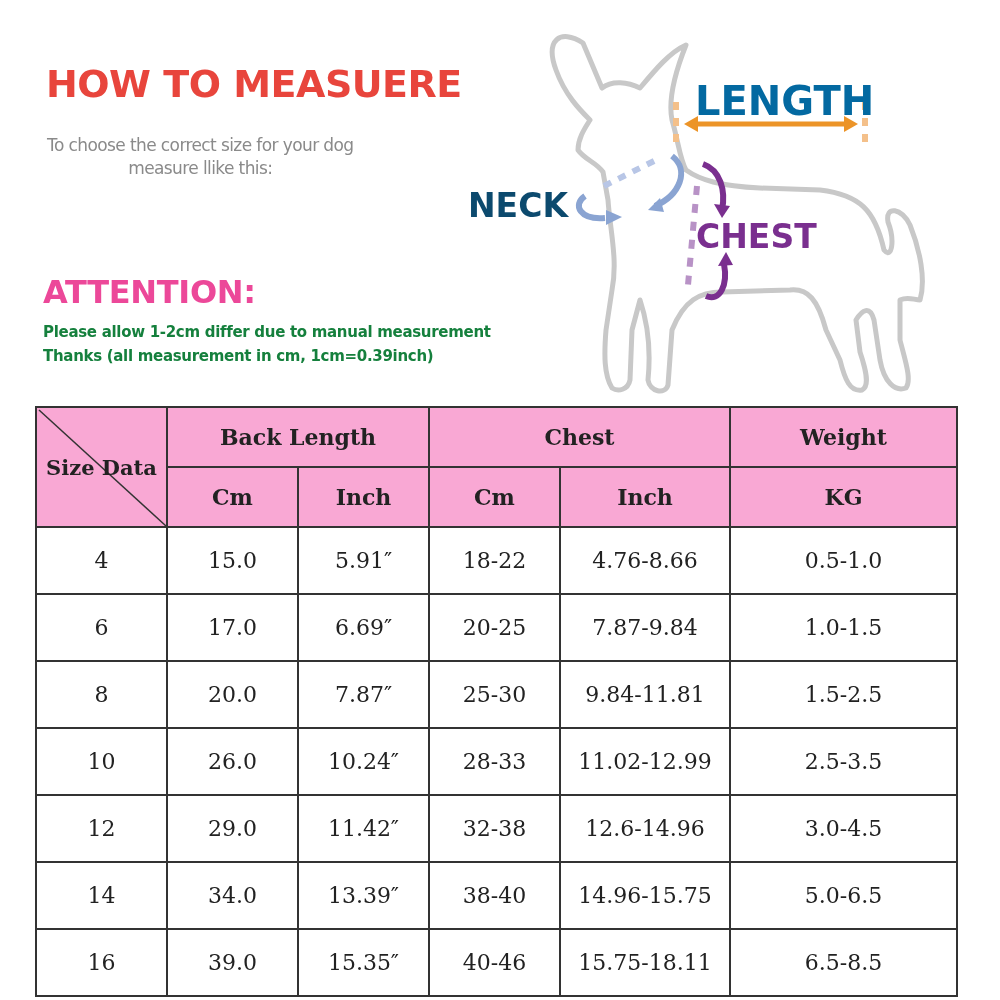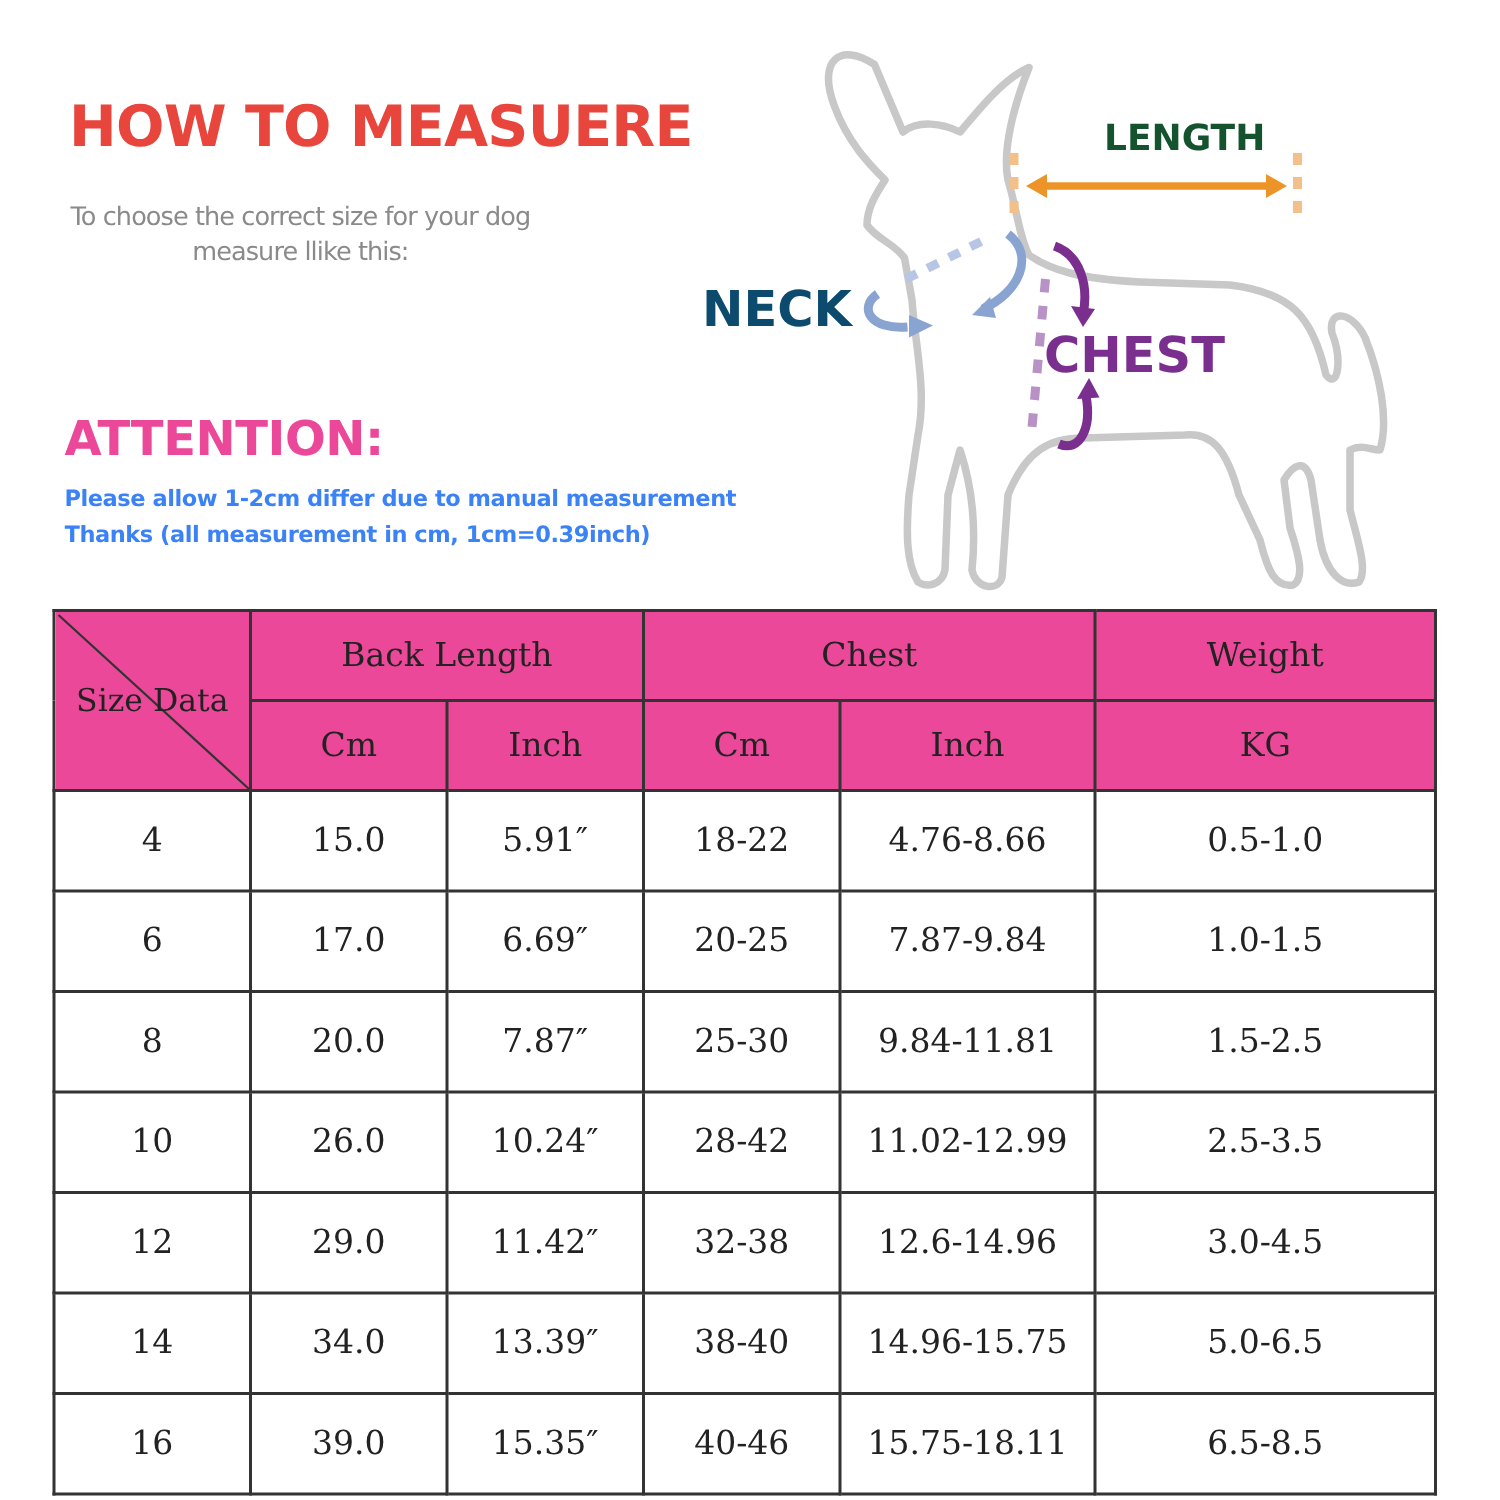--- a/index.html
+++ b/index.html
@@ -1,29 +1,29 @@
 <!DOCTYPE html>
 <html><head>
 <meta charset="utf-8">
 <style>
   html, body { margin:0; padding:0; }
   body { width:1000px; height:1000px; background:#ffffff; position:relative; overflow:hidden; font-family:"Liberation Sans", sans-serif; }
   .title { position:absolute; left:46px; top:62px; font-family:"DejaVu Sans", sans-serif; font-weight:bold; font-size:38px; color:#e8453c; letter-spacing:-0.5px; }
   .sub { position:absolute; left:47px; top:134px; font-family:"DejaVu Sans", sans-serif; font-size:17px; line-height:23px; color:#8a8a8a; letter-spacing:-0.6px;text-align:center; }
   .attn { position:absolute; left:43px; top:273px; font-family:"DejaVu Sans", sans-serif; font-weight:bold; font-size:32px; color:#ec4899; letter-spacing:-0.3px; }
-  .note { position:absolute; left:43px; top:320px; width:450px; overflow:hidden; white-space:nowrap; font-family:"DejaVu Sans", sans-serif; font-weight:bold; font-size:15px; line-height:24px; color:#3b82f6; letter-spacing:-0.3px; }
+  .note { position:absolute; left:43px; top:320px; width:450px; overflow:hidden; white-space:nowrap; font-family:"DejaVu Sans", sans-serif; font-weight:bold; font-size:15px; line-height:24px; color:#15803d; letter-spacing:-0.3px; }
   .dog { position:absolute; left:460px; top:20px; width:520px; height:390px; }
   .lbl { position:absolute; font-family:"DejaVu Sans", sans-serif; font-weight:bold; }
-  .lbl-length { left:736px; top:78px; font-size:24px; color:#14532d; }
+  .lbl-length { left:695px; top:78px; font-size:40px; color:#0369a1; }
   .lbl-neck { left:468px; top:186px; font-size:33px; color:#0c4a6e; }
   .lbl-chest { left:696px; top:217px; font-size:33px; color:#7a2f8f; }
 
   table.size { position:absolute; left:35px; top:406px; border-collapse:collapse; font-family:"DejaVu Serif", serif; color:#222; }
   table.size td { border:2px solid #333; text-align:center; font-size:22px; padding:0; }
-  table.size tr.h td { background:#ec4899; height:57px; }
+  table.size tr.h td { background:#f9a8d4; height:57px;font-weight:bold; }
   table.size tr.d td { height:65px; background:#fff; }
   .diag { position:relative; }
   .diag svg { position:absolute; left:0; top:0; }
   .diag span { position:relative; font-size:21px; }
 </style>
 </head>
 <body>
 
 <div class="title">HOW TO MEASUERE</div>
 <div class="sub">
@@ -119,21 +119,21 @@
     <td>20.0</td>
     <td>7.87″</td>
     <td>25-30</td>
     <td>9.84-11.81</td>
     <td>1.5-2.5</td>
   </tr>
   <tr class="d">
     <td>10</td>
     <td>26.0</td>
     <td>10.24″</td>
-    <td>28-42</td>
+    <td>28-33</td>
     <td>11.02-12.99</td>
     <td>2.5-3.5</td>
   </tr>
   <tr class="d">
     <td>12</td>
     <td>29.0</td>
     <td>11.42″</td>
     <td>32-38</td>
     <td>12.6-14.96</td>
     <td>3.0-4.5</td>

